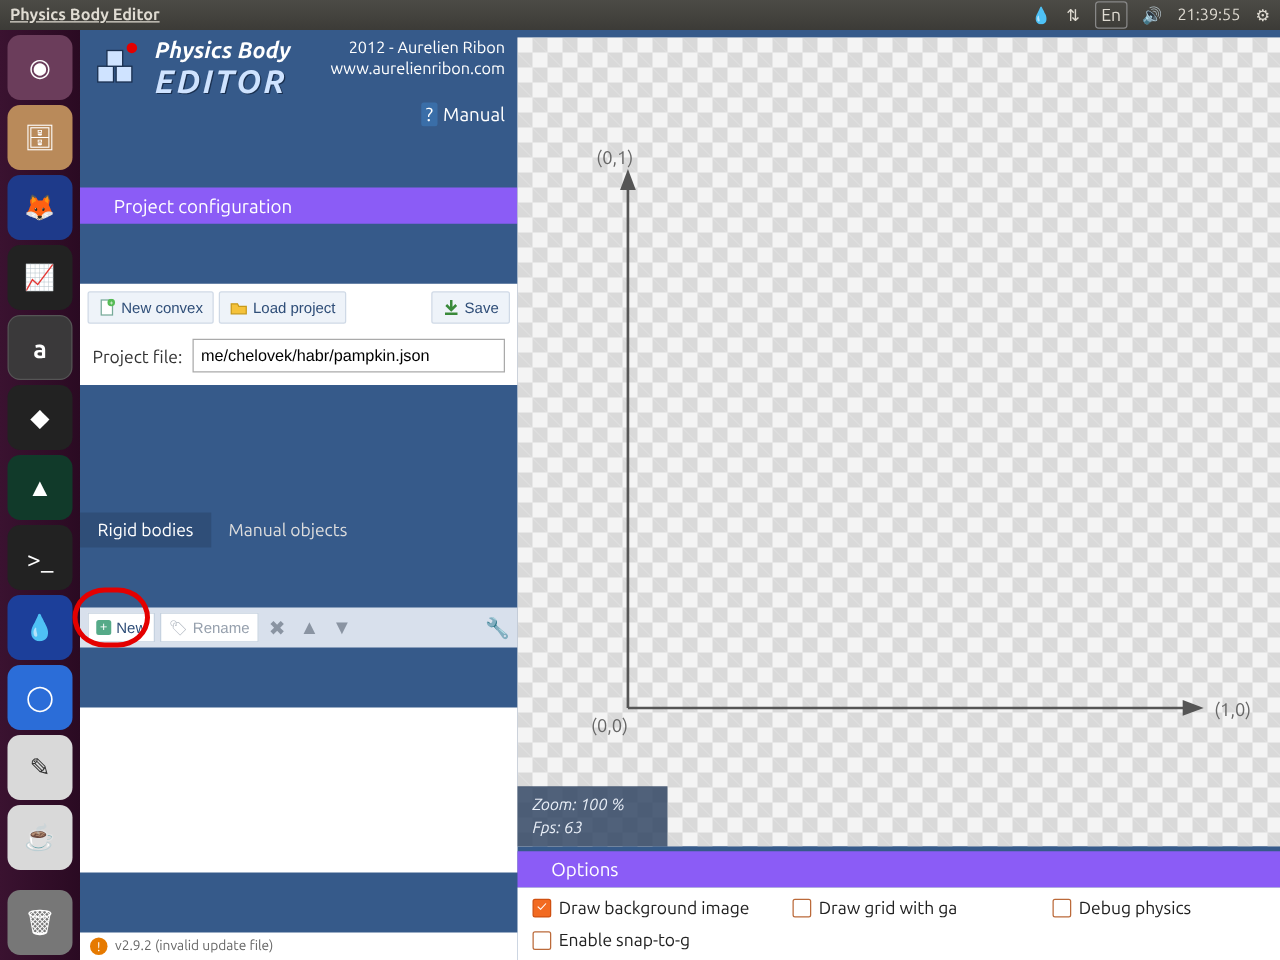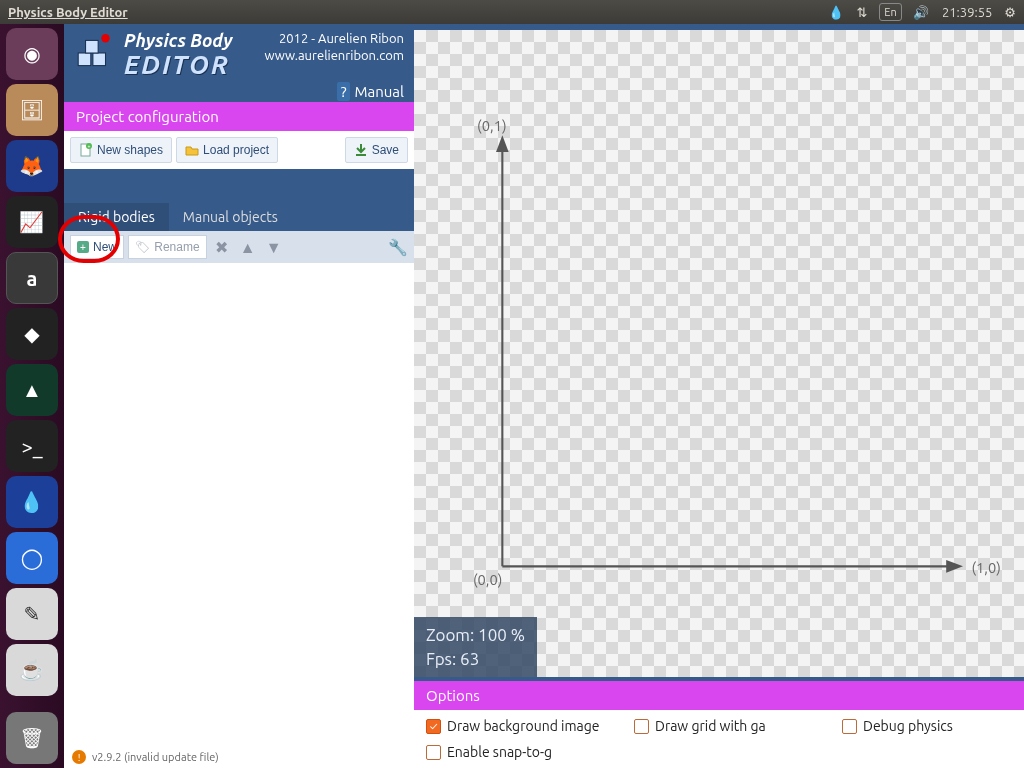--- a/index.html
+++ b/index.html
@@ -3,57 +3,57 @@
 <meta charset="utf-8">
 <style>
 * { box-sizing: border-box; margin: 0; padding: 0; }
 body { font-family: Ubuntu, Arial, sans-serif; width: 1024px; height: 768px; overflow: hidden; background: #2c001e; position: relative; }
 
 
 .menubar { height: 24px; background: linear-gradient(#4c4b46,#3c3b37); color: #dfdbd2; display: flex; align-items: center; padding: 0 8px; font-size: 13px; font-weight: bold; }
 .menubar .title { flex: 1; text-decoration: underline; }
 .menubar .tray { display: flex; gap: 12px; align-items: center; font-weight: normal; }
 .menubar .tray span { display: inline-flex; align-items: center; }
-.tray-box { border: 1px solid #888; border-radius: 3px; padding: 2px 4px; font-size: 11px; }
+.tray-box { border: 1px solid #888; border-radius: 3px; padding: 2px 4px; font-size: 14px; }
 
 
 .launcher { position: absolute; top: 24px; left: 0; width: 64px; height: 744px; background: linear-gradient(90deg,#3a1230,#2a0a22); padding-top: 4px; display: flex; flex-direction: column; gap: 4px; align-items: center; }
 .launcher .tile { width: 52px; height: 52px; border-radius: 10px; background: #444; display: flex; align-items: center; justify-content: center; font-size: 20px; color: #fff; }
 .launcher .tile.dark { background: #222; }
 .launcher .tile.texted { background:#3a393a; border:1px solid #555; }
 .launcher .tile.btm { margin-top: auto; margin-bottom: 4px; background: #777; }
 
 
 .app { position: absolute; top: 24px; left: 64px; width: 960px; height: 744px; background: #365a8a; display: flex; }
-.leftcol { width: 374px; display: flex; flex-direction: column; }
+.leftcol { width: 374px; display: flex; flex-direction: column; gap: 48px; }
 .rightcol { flex: 1; display: flex; flex-direction: column; }
 
 
 .apphdr { height: 78px; background: #365a8a; color: #fff; display: flex; align-items: flex-start; padding: 6px 10px 0 10px; }
 .apphdr .logo { width: 42px; height: 42px; margin-right: 8px; margin-top: 2px; }
 .apphdr .titles { display: flex; flex-direction: column; }
 .apphdr .titles .t1 { font-size: 18px; font-weight: bold; font-style: italic; }
 .apphdr .titles .t2 { font-size: 26px; font-weight: bold; font-style: italic; letter-spacing: 2px; color: #cfe3ff; text-shadow: 1px 1px 0 #1a3050; }
 .apphdr .credits { margin-left: auto; text-align: right; font-size: 13px; line-height: 1.3; }
 .apphdr .credits .manual { font-weight: normal; font-size: 15px; margin-top: 18px; }
 
 
-.panel-title { background: #d946ef; color: #fff; font-size: 15px; padding: 6px 12px; }
+.panel-title { background: #8b5cf6; color: #fff; font-size: 15px; padding: 6px 27px; }
 .panel-body { background: #fff; }
 
 .projbtns { display: flex; gap: 4px; padding: 6px; align-items: center; }
 .btn { background: #eef3f9; border: 1px solid #cfd9e6; padding: 5px 8px; font-size: 12px; color: #2f4e78; display: inline-flex; align-items: center; gap: 4px; border-radius: 2px; cursor: pointer; }
 .btn .ic { width: 14px; height: 14px; display: inline-block; }
 .filerow { display: flex; align-items: center; padding: 6px 10px 10px 10px; gap: 8px; }
 .filerow label { font-size: 14px; color: #333; }
 .filerow input { flex: 1; padding: 5px 6px; font-size: 13px; border: 1px solid #aaa; }
 
 
 .tabs { display: flex; background: #365a8a; color: #ddd; font-size: 14px; }
-.tabs .tab { padding: 6px 14px; cursor: pointer; margin-top: 28px; }
+.tabs .tab { padding: 6px 14px; cursor: pointer; }
 .tabs .tab.active { background: #2f4e78; color: #fff; }
 
 
 .rbtoolbar { background: #d8e0ec; padding: 4px 6px; display: flex; align-items: center; gap: 4px; position: relative; }
 .rbtoolbar .tbtn { background: #fff; border: 1px solid #c6d2e0; padding: 4px 6px; font-size: 12px; color: #2f4e78; display: inline-flex; align-items: center; gap: 4px; cursor: pointer; }
 .rbtoolbar .tbtn.disabled { color: #96a0ad; }
 .rbtoolbar .iconbtn { width: 22px; height: 22px; display: inline-flex; align-items: center; justify-content: center; color: #8a94a2; font-size: 16px; cursor: pointer; }
 .rbtoolbar .wrench { margin-left: auto; color: #6f7986; cursor: pointer; font-size: 16px; }
 .redcircle { position: absolute; left: -6px; top: -16px; width: 62px; height: 48px; border: 4px solid #e40000; border-radius: 50% / 60%; pointer-events: none; }
 
@@ -67,21 +67,21 @@
 .checker { position: absolute; inset: 0;
   background-image:
     linear-gradient(45deg,#d9d9d9 25%,transparent 25%,transparent 75%,#d9d9d9 75%),
     linear-gradient(45deg,#d9d9d9 25%,transparent 25%,transparent 75%,#d9d9d9 75%);
   background-size: 24px 24px;
   background-position: 0 0, 12px 12px;
   background-color: #f4f4f4; }
 .axis { position: absolute; inset: 0; }
 .axis line { stroke: #555; stroke-width: 2; }
 .axis .lbl { fill: #666; font-size: 14px; font-family: inherit; }
-.zoomfps { position: absolute; left: 0; bottom: 0; background: rgba(50,70,100,0.85); color: #e8eef7; padding: 6px 12px; font-size: 17px; line-height: 1.4; min-width: 120px; }
+.zoomfps { position: absolute; left: 0; bottom: 0; background: rgba(50,70,100,0.85); color: #e8eef7; padding: 6px 12px; font-size: 13px; line-height: 1.4; min-width: 120px; font-style: italic; }
 
 
 .opt-body { background: #fff; padding: 8px 12px; display: grid; grid-template-columns: 200px 200px 170px; column-gap: 8px; row-gap: 10px; font-size: 14px; color: #222; }
 .chk { display: inline-flex; align-items: center; gap: 6px; white-space: nowrap; }
 .chk .box { width: 15px; height: 15px; border: 1px solid #bb6a3a; border-radius: 2px; display: inline-flex; align-items: center; justify-content: center; background: #fff; }
 .chk .box.on { background: #f26a21; border-color: #d05010; }
 .chk .box.on::after { content: "✓"; color: #fff; font-size: 11px; }
 </style>
 </head>
 <body>
@@ -140,37 +140,41 @@
 
     <div class="panel-title">Project configuration</div>
     <div class="panel-body">
       <div class="projbtns">
         <button class="btn">
           <svg class="ic" viewBox="0 0 14 14">
               <rect x="2" y="1" width="9" height="12" fill="#fff" stroke="#7a9"></rect>
               <circle cx="10" cy="3" r="3" fill="#5b5"></circle>
               <text x="10" y="5" font-size="5" fill="#fff" text-anchor="middle">+</text>
             </svg>
-          <span>New shapes</span>
+          <span>New convex</span>
         </button>
         <button class="btn">
           <svg class="ic" viewBox="0 0 14 14">
               <path d="M1 4h5l1 2h6v6H1z" fill="#f5c23a" stroke="#c89a1a"></path>
             </svg>
           <span>Load project</span>
         </button>
         <span style="flex:1"></span>
         <button class="btn">
           <svg class="ic" viewBox="0 0 14 14">
               <path d="M7 1v7M3 5l4 4 4-4" stroke="#3a8a3a" stroke-width="2" fill="none"></path>
               <rect x="2" y="11" width="10" height="2" fill="#3a8a3a"></rect>
             </svg>
           <span>Save</span>
         </button>
       </div>
+      <div class="filerow">
+        <label>Project file:</label>
+        <input type="text" value="me/chelovek/habr/pampkin.json" style="">
+      </div>
     </div>
 
     <div style="height:6px;background:#365a8a"></div>
     <div class="tabs">
       <div class="tab active">Rigid bodies</div>
       <div class="tab">Manual objects</div>
     </div>
 
     <div class="rbtoolbar">
       <div class="redcircle"></div>

